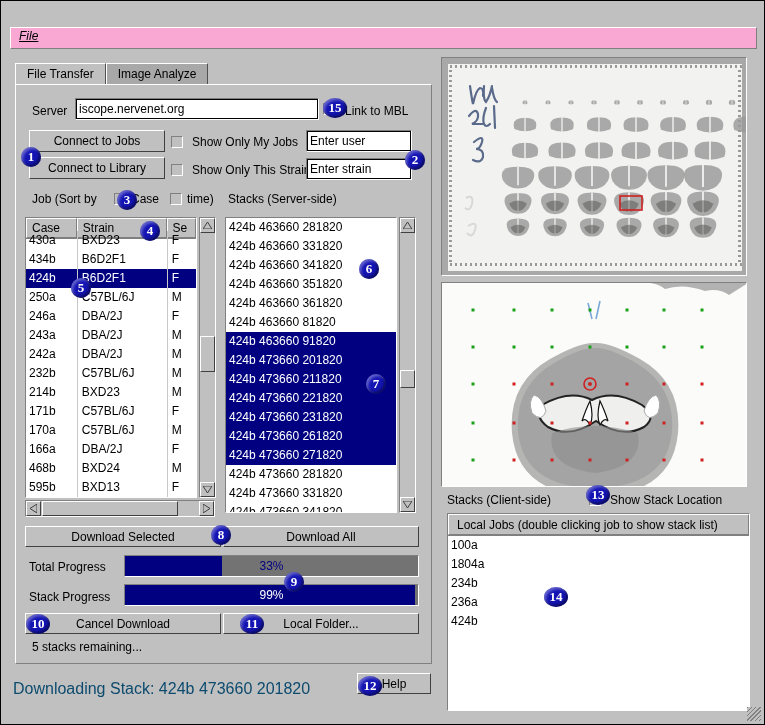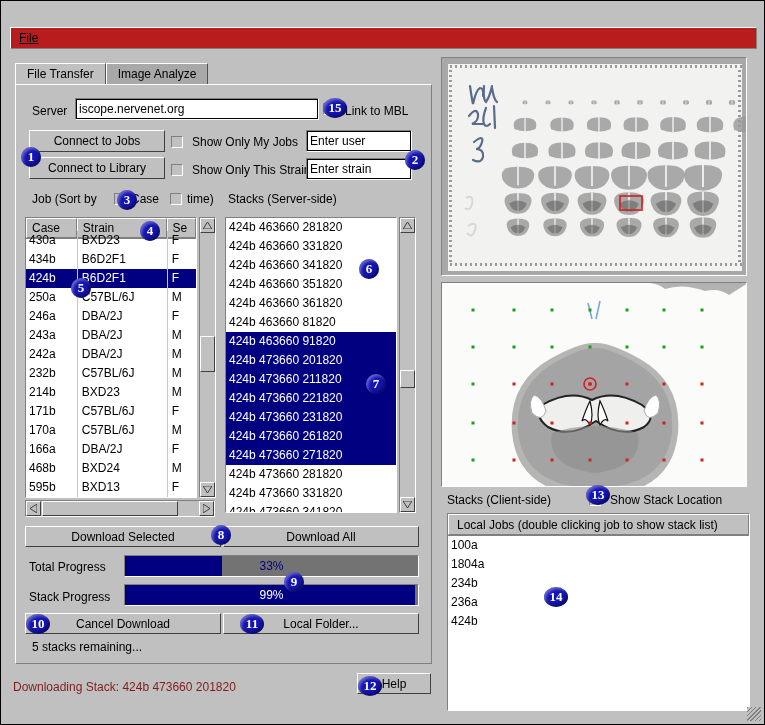--- a/index.html
+++ b/index.html
@@ -45,24 +45,24 @@
     border-top: 1px solid #fff; border-left: 1px solid #fff;
     border-right: 1px solid #404040; border-bottom: 1px solid #404040;
     position: relative;
   }
   .winbtn svg { position: absolute; left: 2px; top: 2px; }
 
   
   .menubar {
     position: absolute; left: 9px; top: 26px;
     width: 747px; height: 22px;
-    background: #b91c1c;
+    background: #f9a8d4;
     border-top: 1px solid #fff; border-left: 1px solid #fff;
     border-right: 1px solid #808080; border-bottom: 1px solid #808080;
-    display: flex; align-items: center;
+    display: flex;  font-style: italic;
   }
   .menuitem {
     font-size: 12px; color: #000; padding: 1px 8px;
   }
   .menuitem u { text-decoration: underline; }
 
   
   .outset {
     border-top: 1px solid #fff; border-left: 1px solid #fff;
     border-right: 1px solid #808080; border-bottom: 1px solid #808080;
@@ -172,21 +172,21 @@
   .badge {
     position:absolute; width:20px; height:20px; border-radius:50%;
     background:#1414b4; color:#fff; font-size:13px; font-weight:bold;
     display:flex; align-items:center; justify-content:center;
     font-family:"Liberation Serif", serif;
     z-index: 50;
     box-shadow: inset -2px -2px 3px rgba(0,0,0,0.45), inset 2px 2px 3px rgba(255,255,255,0.35);
   }
   .badge.w { width:24px; }
 
-  .statusline { position:absolute; font-size:12px; color:#7f1d1d; }
+  .statusline { position:absolute; font-size:16px; color:#0c4a6e; }
   .grip { position:absolute; right:3px; bottom:3px; width:14px; height:14px;
     background-image: repeating-linear-gradient(135deg,#808080 0 1px, #c0c0c0 1px 3px); }
 </style>
 </head>
 <body>
 
 <div id="app">
 
 
   <div class="menubar">

